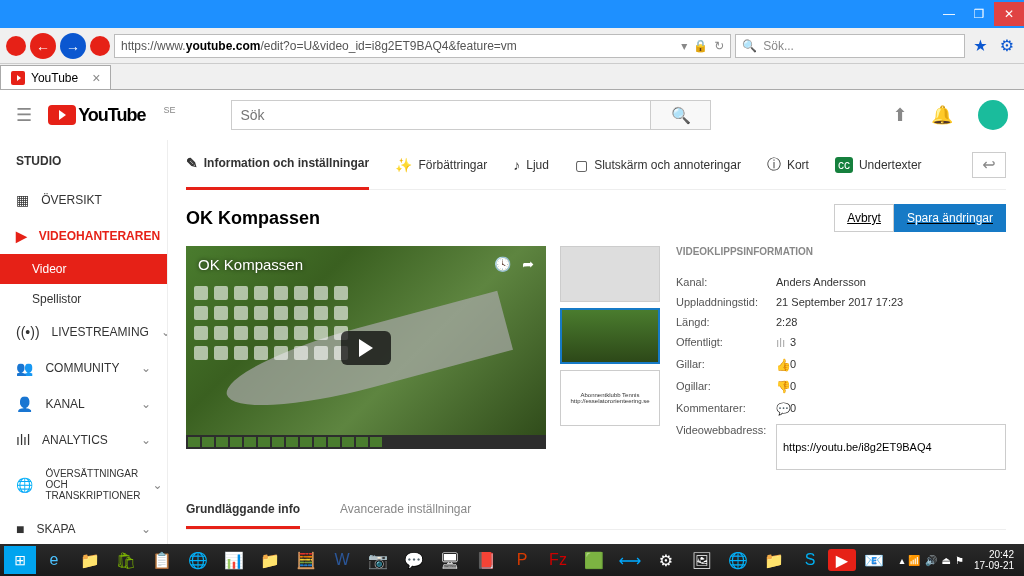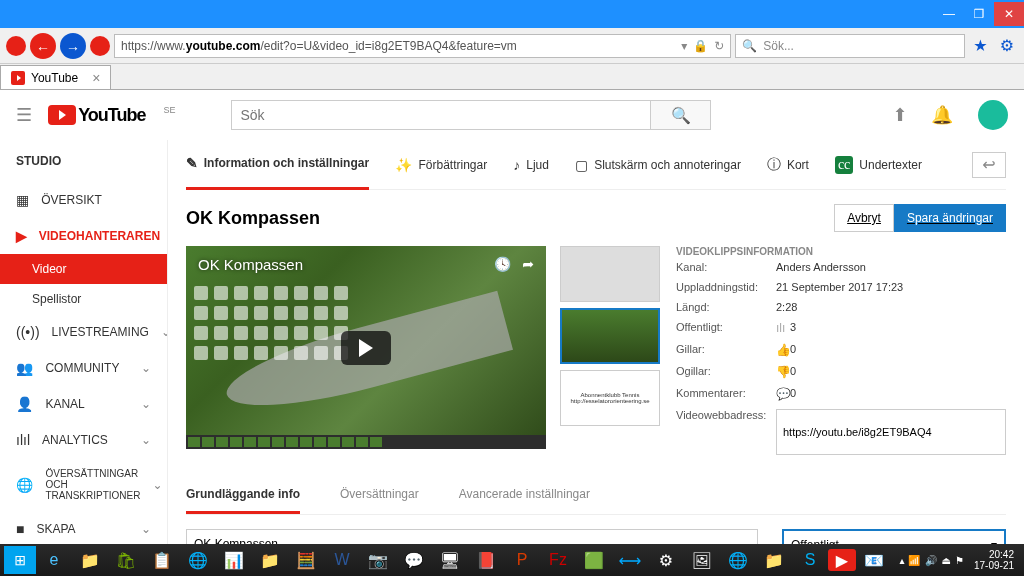--- a/index.html
+++ b/index.html
@@ -78,21 +78,21 @@
 .taskbar-mini span { width: 12px; height: 10px; background: #4a7c2e; }
 
 .thumbs { width: 102px; display: flex; flex-direction: column; gap: 6px; }
 .thumb { width: 100px; height: 56px; background: #ddd; border: 1px solid #ccc; }
 .thumb.sel { border: 2px solid #167ac6; background: linear-gradient(#4a7c2e,#2d4818); }
 .thumb.white { background: #fff; display: flex; align-items: center; justify-content: center; font-size: 6px; color: #333; text-align: center; }
 .thumb-note { font-size: 10px; color: #888; margin-top: 4px; line-height: 1.3; }
 .thumb-note a { color: #167ac6; }
 
 .info-col { flex: 1; font-size: 11px; color: #333; }
-.info-head { font-size: 10px; font-weight: bold; color: #888; margin-bottom: 0; }
+.info-head { font-size: 10px; font-weight: bold; color: #888; margin-bottom: 15px; }
 .info-row { display: flex; padding: 4px 0; }
 .info-row .lbl { width: 100px; color: #555; }
 .info-row .val { color: #333; }
 .info-row .ic { color: #aaa; font-size: 12px; width: 14px; }
 .url-input { flex: 1; padding: 16px 6px; border: 1px solid #ccc; font-size: 11px; }
 
 .sub-tabs { display: flex; gap: 40px; margin-top: 18px; border-bottom: 1px solid #eee; }
 .sub-tab { padding: 10px 0; font-size: 12px; color: #888; }
 .sub-tab.active { color: #333; border-bottom: 3px solid #e62117; font-weight: bold; }
 
@@ -235,21 +235,21 @@
         </div>
       <div class="edit-tab">
           <span class="ic">▢</span>
           <span>Slutskärm och annoteringar</span>
         </div>
       <div class="edit-tab">
           <span class="ic">ⓘ</span>
           <span>Kort</span>
         </div>
       <div class="edit-tab">
-          <span class="ic" style="background:#15803d;color:#fff;padding:1px 3px;border-radius:3px;font-size:14px;font-family:Liberation Serif, serif;">cc</span>
+          <span class="ic" style="background:#15803d;color:#fff;padding:1px 3px;border-radius:3px;font-size:12px;">cc</span>
           <span>Undertexter</span>
         </div>
       <div class="back-btn">↩</div>
     </div>
 
     <div class="title-row">
       <div class="page-title">OK Kompassen</div>
       <div class="title-btns">
         <button class="btn">Avbryt</button>
         <button class="btn primary">Spara ändringar</button>
@@ -356,21 +356,20 @@
           </div>
         <div class="info-row">
             <span class="lbl">Videowebbadress:</span>
             <input class="url-input" value="https://youtu.be/i8g2ET9BAQ4" style="">
           </div>
       </div>
     </div>
 
     <div class="sub-tabs">
       <div class="sub-tab active">Grundläggande info</div>
-      <div class="sub-tab">Översättningar</div>
       <div class="sub-tab">Avancerade inställningar</div>
     </div>
 
     <div class="form-row">
       <div class="form-left">
         <input class="input" value="OK Kompassen" style="">
 
       </div>
       <div class="form-right">
         <div class="select">

